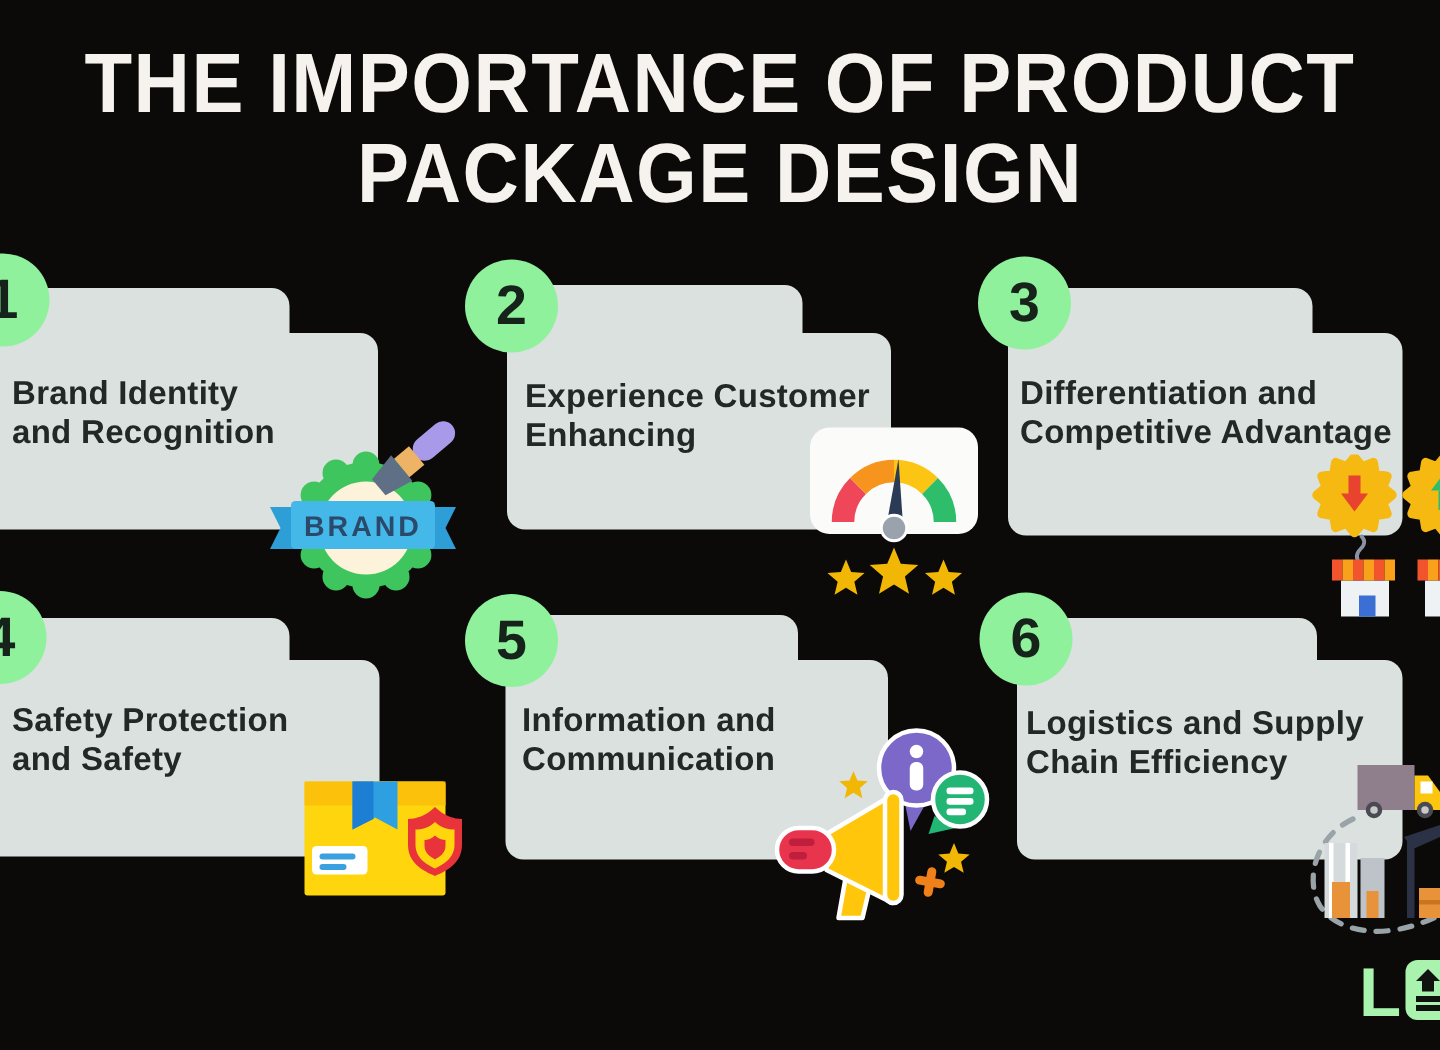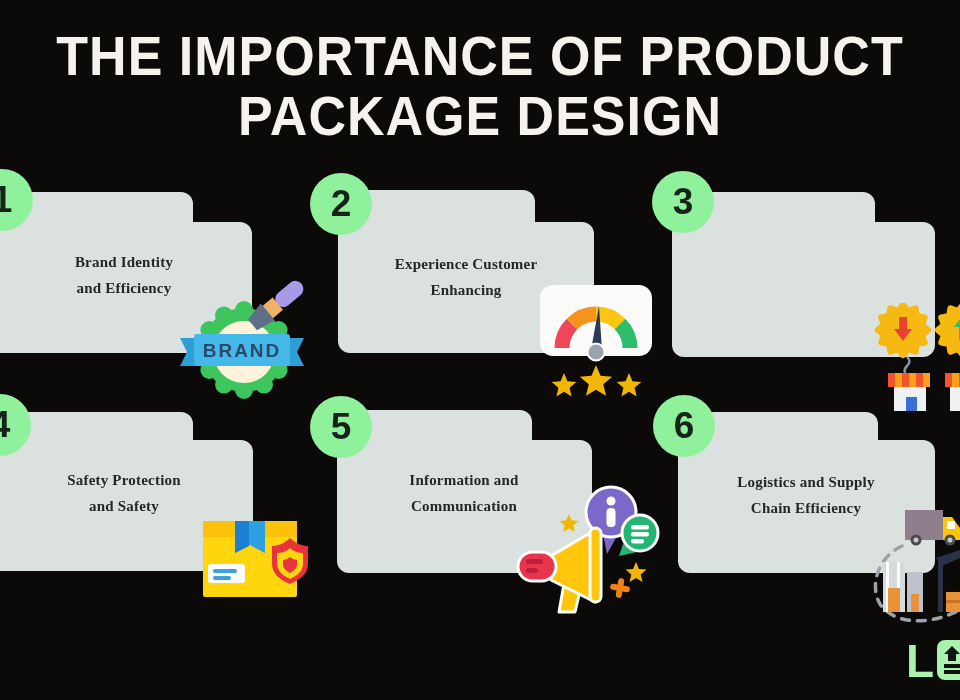--- a/index.html
+++ b/index.html
@@ -7,22 +7,22 @@
          font-family:"Liberation Sans",sans-serif;}
   .title{position:absolute;left:0;right:0;top:26px;text-align:center;color:#f6f3ef;
          font-weight:900;letter-spacing:1px;}
   .title .tline{font-size:52px;line-height:60px;transform:scale(1,1.08);}
   .card{position:absolute;}
   .card .tab{position:absolute;left:0;top:0;background:#dae1de;border-radius:12px;}
   .card .cbody{position:absolute;left:0;right:0;bottom:0;background:#dae1de;border-radius:12px;}
   .badge{position:absolute;width:62px;height:62px;border-radius:50%;background:#90f19d;
          color:#15231a;font-weight:700;font-size:37px;display:flex;align-items:center;
          justify-content:center;z-index:6;}
-  .card-text{position:absolute;text-align:center;color:#212826;font-weight:700;
-             font-size:15px;line-height:26px;letter-spacing:.2px;z-index:5;font-family:Liberation Serif, serif;}
+  .card-text{position:absolute;color:#212826;font-weight:700;
+             font-size:22px;line-height:26px;letter-spacing:.2px;z-index:5;}
   .icon{position:absolute;z-index:7;}
   .logo{position:absolute;left:906px;top:640px;display:flex;align-items:flex-start;z-index:8;}
   .logo .l{color:#a9f3ae;font-size:46px;font-weight:900;line-height:42px;}
   .logo .o{width:30px;height:40px;background:#a9f3ae;border-radius:8px;margin-left:3px;
            display:flex;align-items:center;justify-content:center;}
 </style>
 </head>
 <body>
 
 <div class="stage">
@@ -78,25 +78,29 @@
     </div>
   <div class="badge" style="left:310px;top:396px">
       <span>5</span>
     </div>
   <div class="badge" style="left:653px;top:395px">
       <span>6</span>
     </div>
 
   <div class="card-text" style="left:8px;top:249px;width:232px">
     <div>Brand Identity</div>
-    <div>and Efficiency</div>
+    <div>and Recognition</div>
   </div>
   <div class="card-text" style="left:350px;top:251px;width:232px">
     <div>Experience Customer</div>
     <div>Enhancing</div>
+  </div>
+  <div class="card-text" style="left:680px;top:249px;width:248px">
+    <div>Differentiation and</div>
+    <div>Competitive Advantage</div>
   </div>
   <div class="card-text" style="left:8px;top:467px;width:232px">
     <div>Safety Protection</div>
     <div>and Safety</div>
   </div>
   <div class="card-text" style="left:684px;top:469px;width:244px">
     <div>Logistics and Supply</div>
     <div>Chain Efficiency</div>
   </div>
   <div class="card-text" style="left:348px;top:467px;width:232px">

